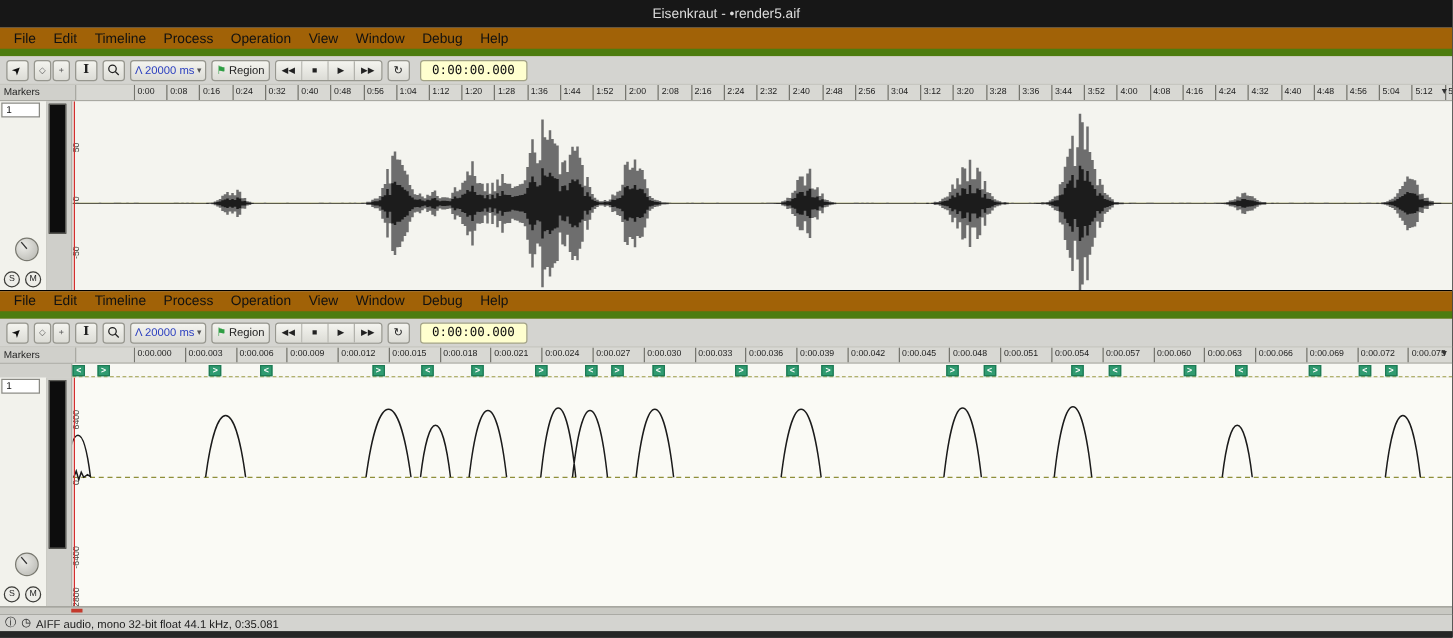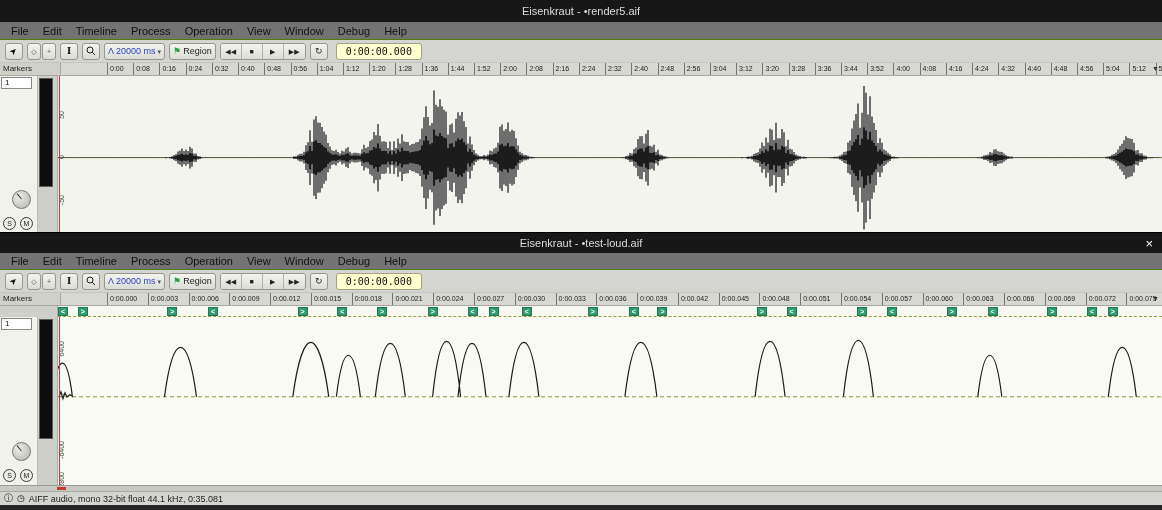--- a/index.html
+++ b/index.html
@@ -9,22 +9,22 @@
   #win-top{top:0;height:233px;z-index:1;}
   #win-bottom{top:233px;height:272px;z-index:2;box-shadow:0 -1px 0 #000;}
   .taskbar{position:absolute;left:0;top:505px;width:1162px;height:5px;background:#262626;z-index:3;}
 
   .titlebar{flex:none;height:22px;background:#171717;color:#dcdcdc;font-size:11px;
             display:flex;align-items:center;justify-content:center;position:relative;}
   #win-bottom .titlebar{height:20px;}
   .close-btn{position:absolute;right:9px;top:0;bottom:0;display:flex;align-items:center;
              color:#fff;font-size:13px;cursor:default;}
 
-  .menubar{flex:none;height:17px;display:flex;align-items:center;background:#737373;
-           border-bottom:1px solid #4d7c0f;font-size:11px;padding-left:4px;color:#111;}
+  .menubar{flex:none;height:17px;display:flex;align-items:center;background:#a16207;
+           border-bottom:6px solid #4d7c0f;font-size:11px;padding-left:4px;color:#111;}
   #win-bottom .menubar{height:16px;}
   .menu-item{padding:0 7px;white-space:nowrap;}
 
   .toolbar{flex:none;height:22px;display:flex;align-items:center;gap:4px;padding:0 5px;background:#d4d4d0;}
   .tbtn{appearance:none;height:17px;min-width:18px;border:1px solid #97978f;border-radius:3px;
         background:linear-gradient(#f4f4ef,#dcdcd6);font-size:9px;display:flex;align-items:center;
         justify-content:center;color:#222;padding:0 3px;line-height:1;gap:2px;}
   .tbtn.mini{min-width:14px;padding:0 1px;font-size:7px;color:#555;}
   .tgroup{display:flex;gap:1px;}
   .ptr-icon{display:inline-block;transform:rotate(-45deg);font-size:9px;color:#111;}
@@ -220,24 +220,20 @@
           <svg width="1104" height="157">
             <line x1="0" x2="1104" y1="81.64" y2="81.64" stroke="#7d7d2b"></line>
             <path d="M0 81.3V82.0M2 81.3V82.0M4 81.2V82.1M6 81.3V82.0M8 81.3V82.0M10 81.3V82.0M12 81.3V82.0M14 81.4V81.9M16 81.4V81.9M18 81.4V81.9M20 81.4V81.9M22 81.2V82.1M24 81.3V82.0M26 81.3V82.0M28 81.4V81.9M30 81.4V81.9M32 81.4V81.9M34 81.2V82.1M36 81.2V82.0M38 81.2V82.0M40 81.3V81.9M42 81.4V81.9M44 81.2V82.0M46 81.4V81.9M48 81.3V82.0M50 81.2V82.1M52 81.2V82.0M54 81.4V81.9M56 81.4V81.9M58 81.3V82.0M60 81.4V81.9M62 81.4V81.9M64 81.3V82.0M66 81.3V82.0M68 81.4V81.9M70 81.3V82.0M72 81.4V81.8M74 81.3V82.0M76 81.3V82.0M78 81.3V82.0M80 81.3V82.0M82 81.2V82.0M84 81.2V82.0M86 81.4V81.9M88 81.2V82.0M90 81.3V81.9M92 81.2V82.1M94 81.4V81.9M96 81.2V82.0M98 81.4V81.9M100 81.4V81.8M102 81.3V82.0M104 81.4V81.9M106 81.4V81.9M108 81.1V82.2M110 81.2V82.1M112 80.9V82.4M114 80.2V83.1M116 79.1V84.2M118 78.1V85.2M120 75.6V87.7M122 74.4V88.8M124 72.6V90.7M126 75.1V88.2M128 73.4V89.8M130 75.1V88.1M132 70.7V92.6M134 72.4V90.8M136 77.6V85.7M138 77.4V85.9M140 79.9V83.4M142 80.3V82.9M144 81.1V82.2M146 81.3V82.0M148 81.3V82.0M150 81.3V82.0M152 81.3V82.0M154 81.2V82.1M156 81.3V81.9M158 81.3V81.9M160 81.4V81.9M162 81.3V82.0M164 81.3V81.9M166 81.4V81.8M168 81.3V82.0M170 81.3V81.9M172 81.2V82.0M174 81.4V81.9M176 81.3V82.0M178 81.3V82.0M180 81.3V82.0M182 81.3V82.0M184 81.3V82.0M186 81.3V81.9M188 81.4V81.9M190 81.4V81.8M192 81.4V81.9M194 81.3V82.0M196 81.4V81.9M198 81.2V82.1M200 81.2V82.0M202 81.3V82.0M204 81.4V81.9M206 81.2V82.1M208 81.3V82.0M210 81.3V82.0M212 81.4V81.9M214 81.4V81.9M216 81.2V82.0M218 81.3V82.0M220 81.3V82.0M222 81.2V82.0M224 81.3V82.0M226 81.2V82.1M228 81.3V82.0M230 81.4V81.9M232 81.2V82.1M234 81.2V82.1M236 80.3V82.9M238 80.3V83.0M240 78.8V84.5M242 77.8V85.5M244 77.7V85.6M246 75.7V87.6M248 69.3V94.0M250 66.2V97.1M252 54.2V109.0M254 65.7V97.5M256 43.5V119.8M258 40.2V123.0M260 46.6V116.7M262 46.7V116.6M264 51.0V112.2M266 55.6V107.7M268 58.6V104.7M270 67.0V96.3M272 70.4V92.8M274 74.3V88.9M276 74.9V88.3M278 73.7V89.6M280 76.1V87.1M282 77.5V85.8M284 74.7V88.6M286 75.6V87.6M288 72.5V90.8M290 71.3V92.0M292 75.7V87.6M294 77.6V85.7M296 76.7V86.6M298 76.7V86.5M300 77.0V86.2M302 77.5V85.8M304 73.2V90.1M306 68.7V94.6M308 71.9V91.4M310 70.8V92.5M312 65.1V98.2M314 63.5V99.8M316 56.1V107.2M318 59.2V104.1M320 47.9V115.4M322 59.8V103.5M324 65.5V97.7M326 65.3V98.0M328 66.0V97.3M330 71.9V91.4M332 65.6V97.7M334 74.0V89.3M336 65.2V98.1M338 71.9V91.4M340 62.5V100.8M342 67.5V95.8M344 58.2V105.1M346 65.3V98.0M348 65.9V97.4M350 65.9V97.3M352 69.3V94.0M354 68.1V95.2M356 67.7V95.6M358 66.3V97.0M360 65.9V97.4M362 63.2V100.0M364 52.5V110.8M366 41.3V122.0M368 30.3V132.9M370 40.9V122.4M372 49.5V113.7M374 47.1V116.2M376 14.5V148.8M378 28.7V134.6M380 30.7V132.6M382 23.2V140.1M384 30.2V133.1M386 33.7V129.6M388 35.4V127.8M390 58.4V104.9M392 48.8V114.5M394 47.4V115.9M396 56.6V106.7M398 42.7V120.6M400 36.3V127.0M402 39.5V123.8M404 36.1V127.2M406 45.2V118.0M408 50.9V112.3M410 67.5V95.7M412 60.5V102.8M414 68.5V94.8M416 74.1V89.2M418 77.2V86.1M420 78.7V84.6M422 79.9V83.4M424 80.0V83.3M426 79.0V84.3M428 79.7V83.6M430 78.5V84.7M432 74.6V88.6M434 75.3V88.0M436 72.4V90.9M438 71.5V91.7M440 66.7V96.6M442 50.7V112.6M444 48.4V114.9M446 54.7V108.6M448 53.1V110.1M450 46.5V116.7M452 55.6V107.7M454 53.8V109.4M456 55.0V108.3M458 62.3V100.9M460 69.5V93.8M462 75.7V87.6M464 77.3V86.0M466 78.8V84.5M468 79.1V84.2M470 79.8V83.5M472 80.8V82.5M474 80.7V82.5M476 81.0V82.3M478 81.2V82.0M480 81.4V81.9M482 81.4V81.9M484 81.3V81.9M486 81.3V82.0M488 81.4V81.9M490 81.3V82.0M492 81.2V82.0M494 81.3V81.9M496 81.2V82.1M498 81.4V81.9M500 81.3V82.0M502 81.4V81.9M504 81.2V82.1M506 81.3V82.0M508 81.3V82.0M510 81.4V81.9M512 81.3V82.0M514 81.3V82.0M516 81.2V82.1M518 81.4V81.9M520 81.4V81.9M522 81.3V82.0M524 81.4V81.9M526 81.4V81.9M528 81.4V81.9M530 81.3V82.0M532 81.4V81.9M534 81.4V81.9M536 81.3V82.0M538 81.3V81.9M540 81.4V81.9M542 81.3V82.0M544 81.3V82.0M546 81.4V81.9M548 81.3V82.0M550 81.3V82.0M552 81.2V82.0M554 81.4V81.9M556 81.2V82.1M558 81.2V82.1M560 81.2V82.1M562 81.2V82.1M564 81.1V82.1M566 81.1V82.2M568 80.0V83.3M570 79.4V83.9M572 77.1V86.1M574 77.4V85.8M576 73.1V90.2M578 71.5V91.7M580 63.0V100.3M582 60.2V103.1M584 60.1V103.2M586 67.4V95.9M588 57.7V105.6M590 53.9V109.4M592 69.8V93.4M594 70.5V92.8M596 68.7V94.5M598 75.7V87.6M600 73.8V89.5M602 78.5V84.8M604 78.9V84.3M606 80.1V83.2M608 80.6V82.7M610 81.0V82.3M612 81.3V82.0M614 81.4V81.9M616 81.3V82.0M618 81.3V82.0M620 81.3V82.0M622 81.3V82.0M624 81.3V82.0M626 81.2V82.1M628 81.2V82.1M630 81.4V81.9M632 81.2V82.1M634 81.4V81.9M636 81.2V82.1M638 81.4V81.9M640 81.2V82.0M642 81.3V81.9M644 81.4V81.9M646 81.4V81.8M648 81.4V81.9M650 81.3V82.0M652 81.2V82.1M654 81.4V81.9M656 81.4V81.9M658 81.4V81.9M660 81.3V81.9M662 81.4V81.9M664 81.4V81.9M666 81.3V81.9M668 81.4V81.9M670 81.3V82.0M672 81.3V82.0M674 81.2V82.1M676 81.4V81.9M678 81.4V81.9M680 81.4V81.9M682 81.3V81.9M684 81.1V82.2M686 81.3V82.0M688 81.1V82.2M690 80.4V82.9M692 80.6V82.7M694 79.8V83.5M696 77.9V85.4M698 76.9V86.4M700 76.2V87.1M702 72.6V90.7M704 66.6V96.7M706 70.0V93.2M708 61.5V101.7M710 66.5V96.8M712 52.7V110.6M714 53.8V109.5M716 64.0V99.2M718 46.8V116.5M720 62.3V101.0M722 62.3V101.0M724 53.1V110.1M726 56.2V107.1M728 70.3V93.0M730 63.8V99.5M732 72.8V90.5M734 73.4V89.9M736 75.9V87.4M738 78.4V84.9M740 79.4V83.9M742 80.0V83.3M744 80.8V82.5M746 80.6V82.7M748 80.9V82.4M750 81.3V81.9M752 81.2V82.1M754 81.3V81.9M756 81.4V81.9M758 81.3V82.0M760 81.4V81.9M762 81.3V82.0M764 81.3V82.0M766 81.2V82.1M768 81.3V82.0M770 81.2V82.1M772 81.1V82.2M774 81.1V82.2M776 80.7V82.6M778 80.8V82.4M780 80.6V82.7M782 79.4V83.8M784 78.2V85.1M786 76.1V87.1M788 75.6V87.7M790 66.4V96.9M792 64.6V98.6M794 52.4V110.9M796 44.4V118.9M798 38.0V125.2M800 27.5V135.8M802 51.7V111.6M804 36.7V126.5M806 9.9V153.4M808 16.7V146.6M810 38.5V124.8M812 20.2V143.1M814 40.5V122.8M816 46.9V116.4M818 54.1V109.2M820 67.1V96.2M822 62.2V101.1M824 66.8V96.5M826 73.4V89.9M828 74.7V88.5M830 76.8V86.5M832 78.3V85.0M834 80.5V82.8M836 80.6V82.7M838 80.9V82.4M840 80.9V82.3M842 81.3V82.0M844 81.4V81.9M846 81.2V82.1M848 81.2V82.1M850 81.2V82.0M852 81.3V82.0M854 81.4V81.9M856 81.4V81.9M858 81.4V81.9M860 81.2V82.1M862 81.2V82.1M864 81.2V82.1M866 81.3V82.0M868 81.4V81.9M870 81.4V81.9M872 81.4V81.9M874 81.4V81.9M876 81.3V82.0M878 81.3V82.0M880 81.2V82.1M882 81.3V81.9M884 81.4V81.9M886 81.2V82.1M888 81.2V82.0M890 81.4V81.9M892 81.2V82.1M894 81.2V82.0M896 81.3V82.0M898 81.3V81.9M900 81.3V82.0M902 81.4V81.9M904 81.4V81.9M906 81.2V82.1M908 81.4V81.9M910 81.3V81.9M912 81.4V81.9M914 81.2V82.1M916 81.2V82.1M918 81.2V82.1M920 81.1V82.2M922 81.0V82.3M924 80.5V82.8M926 79.4V83.9M928 79.1V84.1M930 78.4V84.9M932 76.1V87.1M934 76.8V86.5M936 73.5V89.8M938 73.2V90.1M940 75.3V88.0M942 75.8V87.5M944 76.0V87.3M946 77.6V85.7M948 79.0V84.3M950 80.1V83.1M952 80.6V82.7M954 80.6V82.7M956 81.3V82.0M958 81.3V82.0M960 81.2V82.1M962 81.3V82.0M964 81.2V82.0M966 81.3V81.9M968 81.3V82.0M970 81.3V82.0M972 81.4V81.9M974 81.2V82.1M976 81.2V82.0M978 81.3V82.0M980 81.3V82.0M982 81.3V82.0M984 81.3V82.0M986 81.2V82.1M988 81.3V82.0M990 81.2V82.0M992 81.2V82.0M994 81.4V81.9M996 81.4V81.9M998 81.4V81.9M1000 81.4V81.9M1002 81.2V82.1M1004 81.2V82.1M1006 81.4V81.9M1008 81.3V82.0M1010 81.4V81.8M1012 81.3V82.0M1014 81.4V81.9M1016 81.3V82.0M1018 81.2V82.0M1020 81.3V82.0M1022 81.3V82.0M1024 81.4V81.8M1026 81.4V81.9M1028 81.4V81.9M1030 81.2V82.1M1032 81.3V82.0M1034 81.3V81.9M1036 81.2V82.1M1038 81.2V82.1M1040 81.3V82.0M1042 81.3V81.9M1044 81.1V82.1M1046 81.4V81.9M1048 80.8V82.4M1050 80.5V82.7M1052 79.9V83.4M1054 78.8V84.5M1056 78.0V85.3M1058 76.4V86.9M1060 73.6V89.7M1062 70.1V93.2M1064 67.7V95.5M1066 64.3V99.0M1068 60.2V103.1M1070 61.9V101.4M1072 62.4V100.8M1074 63.1V100.2M1076 66.7V96.6M1078 74.4V88.8M1080 73.9V89.4M1082 77.3V86.0M1084 77.2V86.1M1086 79.5V83.8M1088 79.8V83.4M1090 81.1V82.2M1092 81.1V82.2M1094 81.1V82.2M1096 81.3V82.0M1098 81.3V82.0M1100 81.4V81.9M1102 81.4V81.9" stroke="#6e6e6e" stroke-width="2"></path>
             <path d="M0 81.5V81.8M2 81.5V81.8M4 81.5V81.8M6 81.5V81.8M8 81.5V81.8M10 81.5V81.8M12 81.5V81.8M14 81.5V81.7M16 81.6V81.7M18 81.5V81.7M20 81.5V81.8M22 81.5V81.8M24 81.5V81.8M26 81.5V81.8M28 81.5V81.8M30 81.5V81.7M32 81.5V81.7M34 81.5V81.8M36 81.5V81.8M38 81.5V81.8M40 81.5V81.8M42 81.5V81.8M44 81.5V81.8M46 81.6V81.7M48 81.5V81.8M50 81.5V81.8M52 81.5V81.8M54 81.5V81.7M56 81.5V81.8M58 81.5V81.8M60 81.6V81.7M62 81.5V81.8M64 81.5V81.8M66 81.5V81.8M68 81.5V81.8M70 81.5V81.8M72 81.6V81.7M74 81.5V81.8M76 81.5V81.8M78 81.5V81.8M80 81.5V81.8M82 81.5V81.8M84 81.5V81.8M86 81.5V81.7M88 81.5V81.8M90 81.5V81.8M92 81.5V81.8M94 81.5V81.7M96 81.5V81.8M98 81.5V81.8M100 81.6V81.7M102 81.5V81.8M104 81.6V81.7M106 81.5V81.8M108 81.4V81.9M110 81.5V81.8M112 81.3V81.9M114 81.0V82.2M116 80.6V82.7M118 80.1V83.1M120 79.1V84.2M122 78.6V84.7M124 77.8V85.4M126 78.9V84.4M128 78.2V85.1M130 78.9V84.4M132 77.0V86.2M134 77.8V85.5M136 79.9V83.3M138 79.8V83.4M140 80.9V82.4M142 81.1V82.2M144 81.4V81.9M146 81.5V81.8M148 81.5V81.8M150 81.5V81.8M152 81.5V81.8M154 81.5V81.8M156 81.5V81.8M158 81.5V81.8M160 81.5V81.8M162 81.5V81.8M164 81.5V81.8M166 81.6V81.7M168 81.5V81.8M170 81.5V81.8M172 81.5V81.8M174 81.5V81.7M176 81.5V81.8M178 81.5V81.8M180 81.5V81.8M182 81.5V81.8M184 81.5V81.8M186 81.5V81.8M188 81.5V81.7M190 81.6V81.7M192 81.5V81.8M194 81.5V81.8M196 81.5V81.8M198 81.5V81.8M200 81.5V81.8M202 81.5V81.8M204 81.5V81.7M206 81.5V81.8M208 81.5V81.8M210 81.5V81.8M212 81.5V81.7M214 81.5V81.7M216 81.5V81.8M218 81.5V81.8M220 81.5V81.8M222 81.5V81.8M224 81.5V81.8M226 81.5V81.8M228 81.5V81.8M230 81.5V81.8M232 81.4V81.8M234 81.5V81.8M236 81.1V82.2M238 81.1V82.2M240 80.4V82.8M242 80.0V83.3M244 80.0V83.3M246 79.2V84.1M248 76.4V86.8M250 75.2V88.1M252 70.1V93.2M254 75.0V88.3M256 65.6V97.7M258 64.3V99.0M260 66.9V96.4M262 67.0V96.3M264 68.8V94.5M266 70.7V92.6M268 71.9V91.3M270 75.5V87.8M272 76.9V86.3M274 78.6V84.7M276 78.8V84.5M278 78.3V85.0M280 79.3V84.0M282 79.9V83.4M284 78.7V84.6M286 79.1V84.2M288 77.8V85.5M290 77.3V86.0M292 79.2V84.1M294 79.9V83.3M296 79.6V83.7M298 79.6V83.7M300 79.7V83.6M302 79.9V83.4M304 78.1V85.2M306 76.2V87.1M308 77.5V85.7M310 77.1V86.2M312 74.7V88.6M314 74.0V89.3M316 70.9V92.4M318 72.2V91.1M320 67.5V95.8M322 72.5V90.8M324 74.9V88.4M326 74.8V88.5M328 75.1V88.2M330 77.5V85.7M332 74.9V88.4M334 78.4V84.9M336 74.7V88.6M338 77.5V85.7M340 73.6V89.7M342 75.7V87.6M344 71.8V91.5M346 74.8V88.5M348 75.0V88.3M350 75.0V88.2M352 76.5V86.8M354 76.0V87.3M356 75.8V87.5M358 75.2V88.1M360 75.0V88.2M362 73.9V89.4M364 69.4V93.9M366 64.7V98.6M368 60.1V103.2M370 64.5V98.7M372 68.2V95.1M374 67.1V96.1M376 53.5V109.8M378 59.4V103.9M380 60.3V103.0M382 57.1V106.2M384 60.0V103.3M386 61.5V101.8M388 62.2V101.0M390 71.9V91.4M392 67.8V95.4M394 67.3V96.0M396 71.1V92.2M398 65.3V98.0M400 62.6V100.7M402 63.9V99.3M404 62.5V100.8M406 66.3V96.9M408 68.7V94.5M410 75.7V87.6M412 72.8V90.5M414 76.1V87.2M416 78.5V84.8M418 79.8V83.5M420 80.4V82.9M422 80.9V82.4M424 80.9V82.3M426 80.5V82.7M428 80.8V82.5M430 80.3V82.9M432 78.7V84.6M434 79.0V84.3M436 77.8V85.5M438 77.4V85.9M440 75.4V87.9M442 68.7V94.6M444 67.7V95.6M446 70.3V92.9M448 69.7V93.6M450 66.9V96.4M452 70.7V92.6M454 70.0V93.3M456 70.4V92.8M458 73.5V89.7M460 76.5V86.8M462 79.1V84.1M464 79.8V83.5M466 80.4V82.8M468 80.6V82.7M470 80.9V82.4M472 81.3V82.0M474 81.3V82.0M476 81.4V81.9M478 81.5V81.8M480 81.5V81.7M482 81.5V81.8M484 81.5V81.8M486 81.5V81.8M488 81.5V81.7M490 81.5V81.8M492 81.5V81.8M494 81.5V81.8M496 81.5V81.8M498 81.5V81.7M500 81.5V81.8M502 81.5V81.7M504 81.5V81.8M506 81.5V81.8M508 81.5V81.8M510 81.5V81.8M512 81.5V81.8M514 81.5V81.8M516 81.5V81.8M518 81.5V81.7M520 81.5V81.7M522 81.5V81.8M524 81.5V81.8M526 81.5V81.8M528 81.5V81.7M530 81.5V81.8M532 81.5V81.7M534 81.5V81.8M536 81.5V81.8M538 81.5V81.8M540 81.5V81.7M542 81.5V81.8M544 81.5V81.8M546 81.5V81.7M548 81.5V81.8M550 81.5V81.8M552 81.5V81.8M554 81.6V81.7M556 81.5V81.8M558 81.5V81.8M560 81.5V81.8M562 81.4V81.8M564 81.4V81.9M566 81.4V81.9M568 80.9V82.3M570 80.7V82.6M572 79.7V83.5M574 79.9V83.4M576 78.0V85.2M578 77.4V85.9M580 73.8V89.5M582 72.6V90.6M584 72.6V90.7M586 75.6V87.6M588 71.6V91.7M590 70.0V93.3M592 76.7V86.6M594 77.0V86.3M596 76.2V87.1M598 79.2V84.1M600 78.4V84.9M602 80.3V83.0M604 80.5V82.8M606 81.0V82.3M608 81.2V82.1M610 81.4V81.9M612 81.5V81.8M614 81.5V81.8M616 81.5V81.8M618 81.5V81.8M620 81.5V81.8M622 81.5V81.8M624 81.5V81.8M626 81.5V81.8M628 81.5V81.8M630 81.5V81.7M632 81.5V81.8M634 81.5V81.7M636 81.5V81.8M638 81.5V81.7M640 81.5V81.8M642 81.5V81.8M644 81.5V81.7M646 81.6V81.7M648 81.5V81.8M650 81.5V81.8M652 81.5V81.8M654 81.5V81.8M656 81.5V81.8M658 81.5V81.8M660 81.5V81.8M662 81.5V81.8M664 81.6V81.7M666 81.5V81.8M668 81.5V81.8M670 81.5V81.8M672 81.5V81.8M674 81.5V81.8M676 81.5V81.7M678 81.5V81.8M680 81.5V81.8M682 81.5V81.8M684 81.4V81.9M686 81.5V81.8M688 81.4V81.9M690 81.1V82.2M692 81.2V82.1M694 80.9V82.4M696 80.1V83.2M698 79.7V83.6M700 79.3V83.9M702 77.9V85.4M704 75.3V88.0M706 76.8V86.5M708 73.2V90.1M710 75.3V88.0M712 69.5V93.8M714 69.9V93.4M716 74.2V89.0M718 67.0V96.3M720 73.5V89.8M722 73.5V89.8M724 69.7V93.6M726 71.0V92.3M728 76.9V86.4M730 74.1V89.1M732 77.9V85.3M734 78.2V85.1M736 79.2V84.1M738 80.3V83.0M740 80.7V82.6M742 81.0V82.3M744 81.3V82.0M746 81.2V82.1M748 81.3V81.9M750 81.5V81.8M752 81.5V81.8M754 81.5V81.8M756 81.5V81.7M758 81.5V81.8M760 81.5V81.8M762 81.5V81.8M764 81.5V81.8M766 81.5V81.8M768 81.5V81.8M770 81.4V81.8M772 81.4V81.9M774 81.4V81.9M776 81.2V82.0M778 81.3V82.0M780 81.2V82.1M782 80.7V82.6M784 80.2V83.1M786 79.3V84.0M788 79.1V84.2M790 75.2V88.1M792 74.5V88.8M794 69.4V93.9M796 66.0V97.3M798 63.3V100.0M800 58.9V104.4M802 69.1V94.2M804 62.8V100.5M806 51.5V111.8M808 54.4V108.9M810 63.5V99.8M812 55.8V107.4M814 64.4V98.9M816 67.1V96.2M818 70.1V93.2M820 75.5V87.7M822 73.5V89.8M824 75.4V87.9M826 78.2V85.1M828 78.7V84.5M830 79.6V83.7M832 80.2V83.0M834 81.1V82.1M836 81.2V82.1M838 81.3V82.0M840 81.4V81.9M842 81.5V81.8M844 81.5V81.7M846 81.4V81.8M848 81.5V81.8M850 81.5V81.8M852 81.5V81.8M854 81.5V81.7M856 81.5V81.8M858 81.5V81.8M860 81.5V81.8M862 81.5V81.8M864 81.5V81.8M866 81.5V81.8M868 81.5V81.8M870 81.5V81.7M872 81.5V81.8M874 81.5V81.7M876 81.5V81.8M878 81.5V81.8M880 81.5V81.8M882 81.5V81.8M884 81.6V81.7M886 81.5V81.8M888 81.5V81.8M890 81.5V81.8M892 81.5V81.8M894 81.5V81.8M896 81.5V81.8M898 81.5V81.8M900 81.5V81.8M902 81.5V81.7M904 81.5V81.7M906 81.5V81.8M908 81.5V81.8M910 81.5V81.8M912 81.5V81.8M914 81.5V81.8M916 81.4V81.8M918 81.4V81.8M920 81.4V81.9M922 81.4V81.9M924 81.2V82.1M926 80.7V82.6M928 80.6V82.7M930 80.3V83.0M932 79.3V84.0M934 79.6V83.7M936 78.2V85.0M938 78.1V85.2M940 79.0V84.3M942 79.2V84.1M944 79.3V84.0M946 79.9V83.3M948 80.5V82.8M950 81.0V82.3M952 81.2V82.1M954 81.2V82.1M956 81.5V81.8M958 81.5V81.8M960 81.4V81.8M962 81.5V81.8M964 81.5V81.8M966 81.5V81.8M968 81.5V81.8M970 81.5V81.8M972 81.5V81.8M974 81.5V81.8M976 81.5V81.8M978 81.5V81.8M980 81.5V81.8M982 81.5V81.8M984 81.5V81.8M986 81.5V81.8M988 81.5V81.8M990 81.5V81.8M992 81.5V81.8M994 81.5V81.8M996 81.5V81.7M998 81.5V81.8M1000 81.5V81.7M1002 81.5V81.8M1004 81.5V81.8M1006 81.5V81.7M1008 81.5V81.8M1010 81.6V81.7M1012 81.5V81.8M1014 81.5V81.7M1016 81.5V81.8M1018 81.5V81.8M1020 81.5V81.8M1022 81.5V81.8M1024 81.6V81.7M1026 81.5V81.7M1028 81.5V81.7M1030 81.5V81.8M1032 81.5V81.8M1034 81.5V81.8M1036 81.5V81.8M1038 81.5V81.8M1040 81.5V81.8M1042 81.5V81.8M1044 81.4V81.8M1046 81.5V81.8M1048 81.3V82.0M1050 81.2V82.1M1052 80.9V82.4M1054 80.4V82.8M1056 80.1V83.2M1058 79.4V83.9M1060 78.2V85.0M1062 76.8V86.5M1064 75.8V87.5M1066 74.3V88.9M1068 72.6V90.6M1070 73.3V89.9M1072 73.6V89.7M1074 73.9V89.4M1076 75.3V87.9M1078 78.6V84.7M1080 78.4V84.9M1082 79.8V83.5M1084 79.8V83.5M1086 80.7V82.6M1088 80.9V82.4M1090 81.4V81.9M1092 81.4V81.9M1094 81.4V81.9M1096 81.5V81.8M1098 81.5V81.8M1100 81.6V81.7M1102 81.5V81.7" stroke="#1c1c1c" stroke-width="2"></path>
           </svg>
         </div>
     </div>
   </div>
 
   <div class="win" id="win-bottom">
-    <div class="titlebar">
-      <span>Eisenkraut - •test-loud.aif</span>
-      <span class="close-btn">×</span>
-    </div>
 
     <div class="menubar">
         <span class="menu-item">File</span>
         <span class="menu-item">Edit</span>
         <span class="menu-item">Timeline</span>
         <span class="menu-item">Process</span>
         <span class="menu-item">Operation</span>
         <span class="menu-item">View</span>
         <span class="menu-item">Window</span>
         <span class="menu-item">Debug</span>

